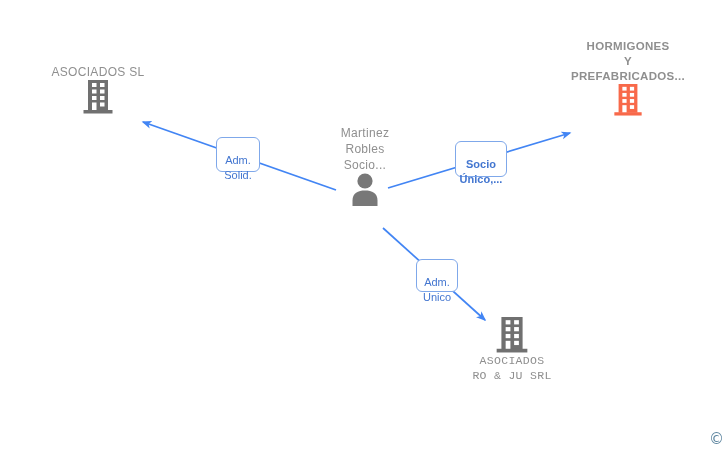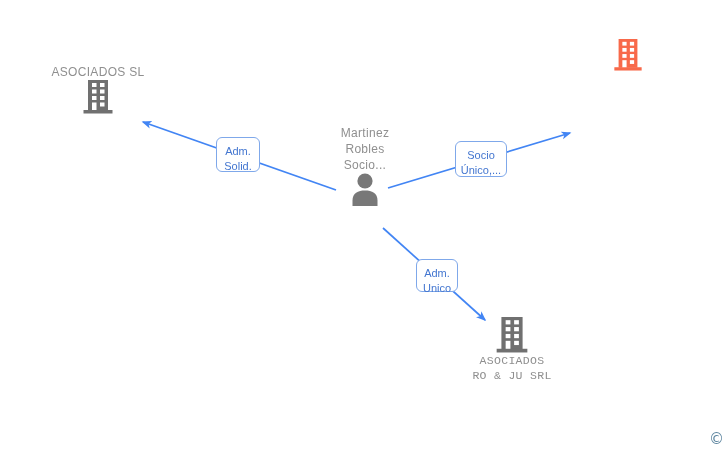--- a/index.html
+++ b/index.html
@@ -25,21 +25,21 @@
 
   .edge-label {
     position: absolute;
     background: #ffffff;
     border: 1.5px solid #7fa8ea;
     border-radius: 6px;
     color: #4376d0;
     font-size: 11px;
     line-height: 15px;
     text-align: center;
-    padding-top: 6px;
+    padding-top: 15px;
     cursor: pointer;
   }
   .edge-line { display: block; }
 
   .logo {
     position: absolute;
     right: 4px;
     bottom: 2px;
     display: flex;
     align-items: baseline;
@@ -83,20 +83,25 @@
         <rect x="17" y="9.5" width="4.5" height="4"></rect>
         <rect x="9" y="16" width="4.5" height="4"></rect>
         <rect x="17" y="16" width="4.5" height="4"></rect>
         <rect x="17" y="22.5" width="4.5" height="4"></rect>
         <rect x="9" y="22.5" width="4.5" height="7.5"></rect>
       </g>
     </svg>
   </div>
 
   <div class="node" style="left:553px; top:39px; width:150px;">
+    <div class="node-label small bold">
+      <span class="node-line">HORMIGONES</span>
+      <span class="node-line">Y</span>
+      <span class="node-line">PREFABRICADOS...</span>
+    </div>
     <svg class="icon-gap-below" width="34" height="32" viewBox="0 0 30 34">
       <g fill="#f8694a">
         <rect x="5" y="0" width="20" height="30.5"></rect>
         <rect x="0.5" y="30" width="29" height="3.5"></rect>
       </g>
       <g fill="#ffffff">
         <rect x="9" y="3" width="4.5" height="4"></rect>
         <rect x="17" y="3" width="4.5" height="4"></rect>
         <rect x="9" y="9.5" width="4.5" height="4"></rect>
         <rect x="17" y="9.5" width="4.5" height="4"></rect>
@@ -143,21 +148,21 @@
       <span class="node-line">ASOCIADOS</span>
       <span class="node-line">RO &amp; JU SRL</span>
     </div>
   </div>
 
   <div class="edge-label" style="left:216px; top:137px; width:44px; height:35px;">
     <span class="edge-line">Adm.</span>
     <span class="edge-line">Solid.</span>
   </div>
 
-  <div class="edge-label" style="left:455px; top:141px; width:52px; height:36px;">
+  <div class="edge-label" style="left:455px; top:141px; width:52px; height:36px;font-weight:bold;">
     <span class="edge-line">Socio</span>
     <span class="edge-line">Único,...</span>
   </div>
 
   <div class="edge-label" style="left:416px; top:259px; width:42px; height:33px;">
     <span class="edge-line">Adm.</span>
     <span class="edge-line">Unico</span>
   </div>
 
   <div class="logo">

